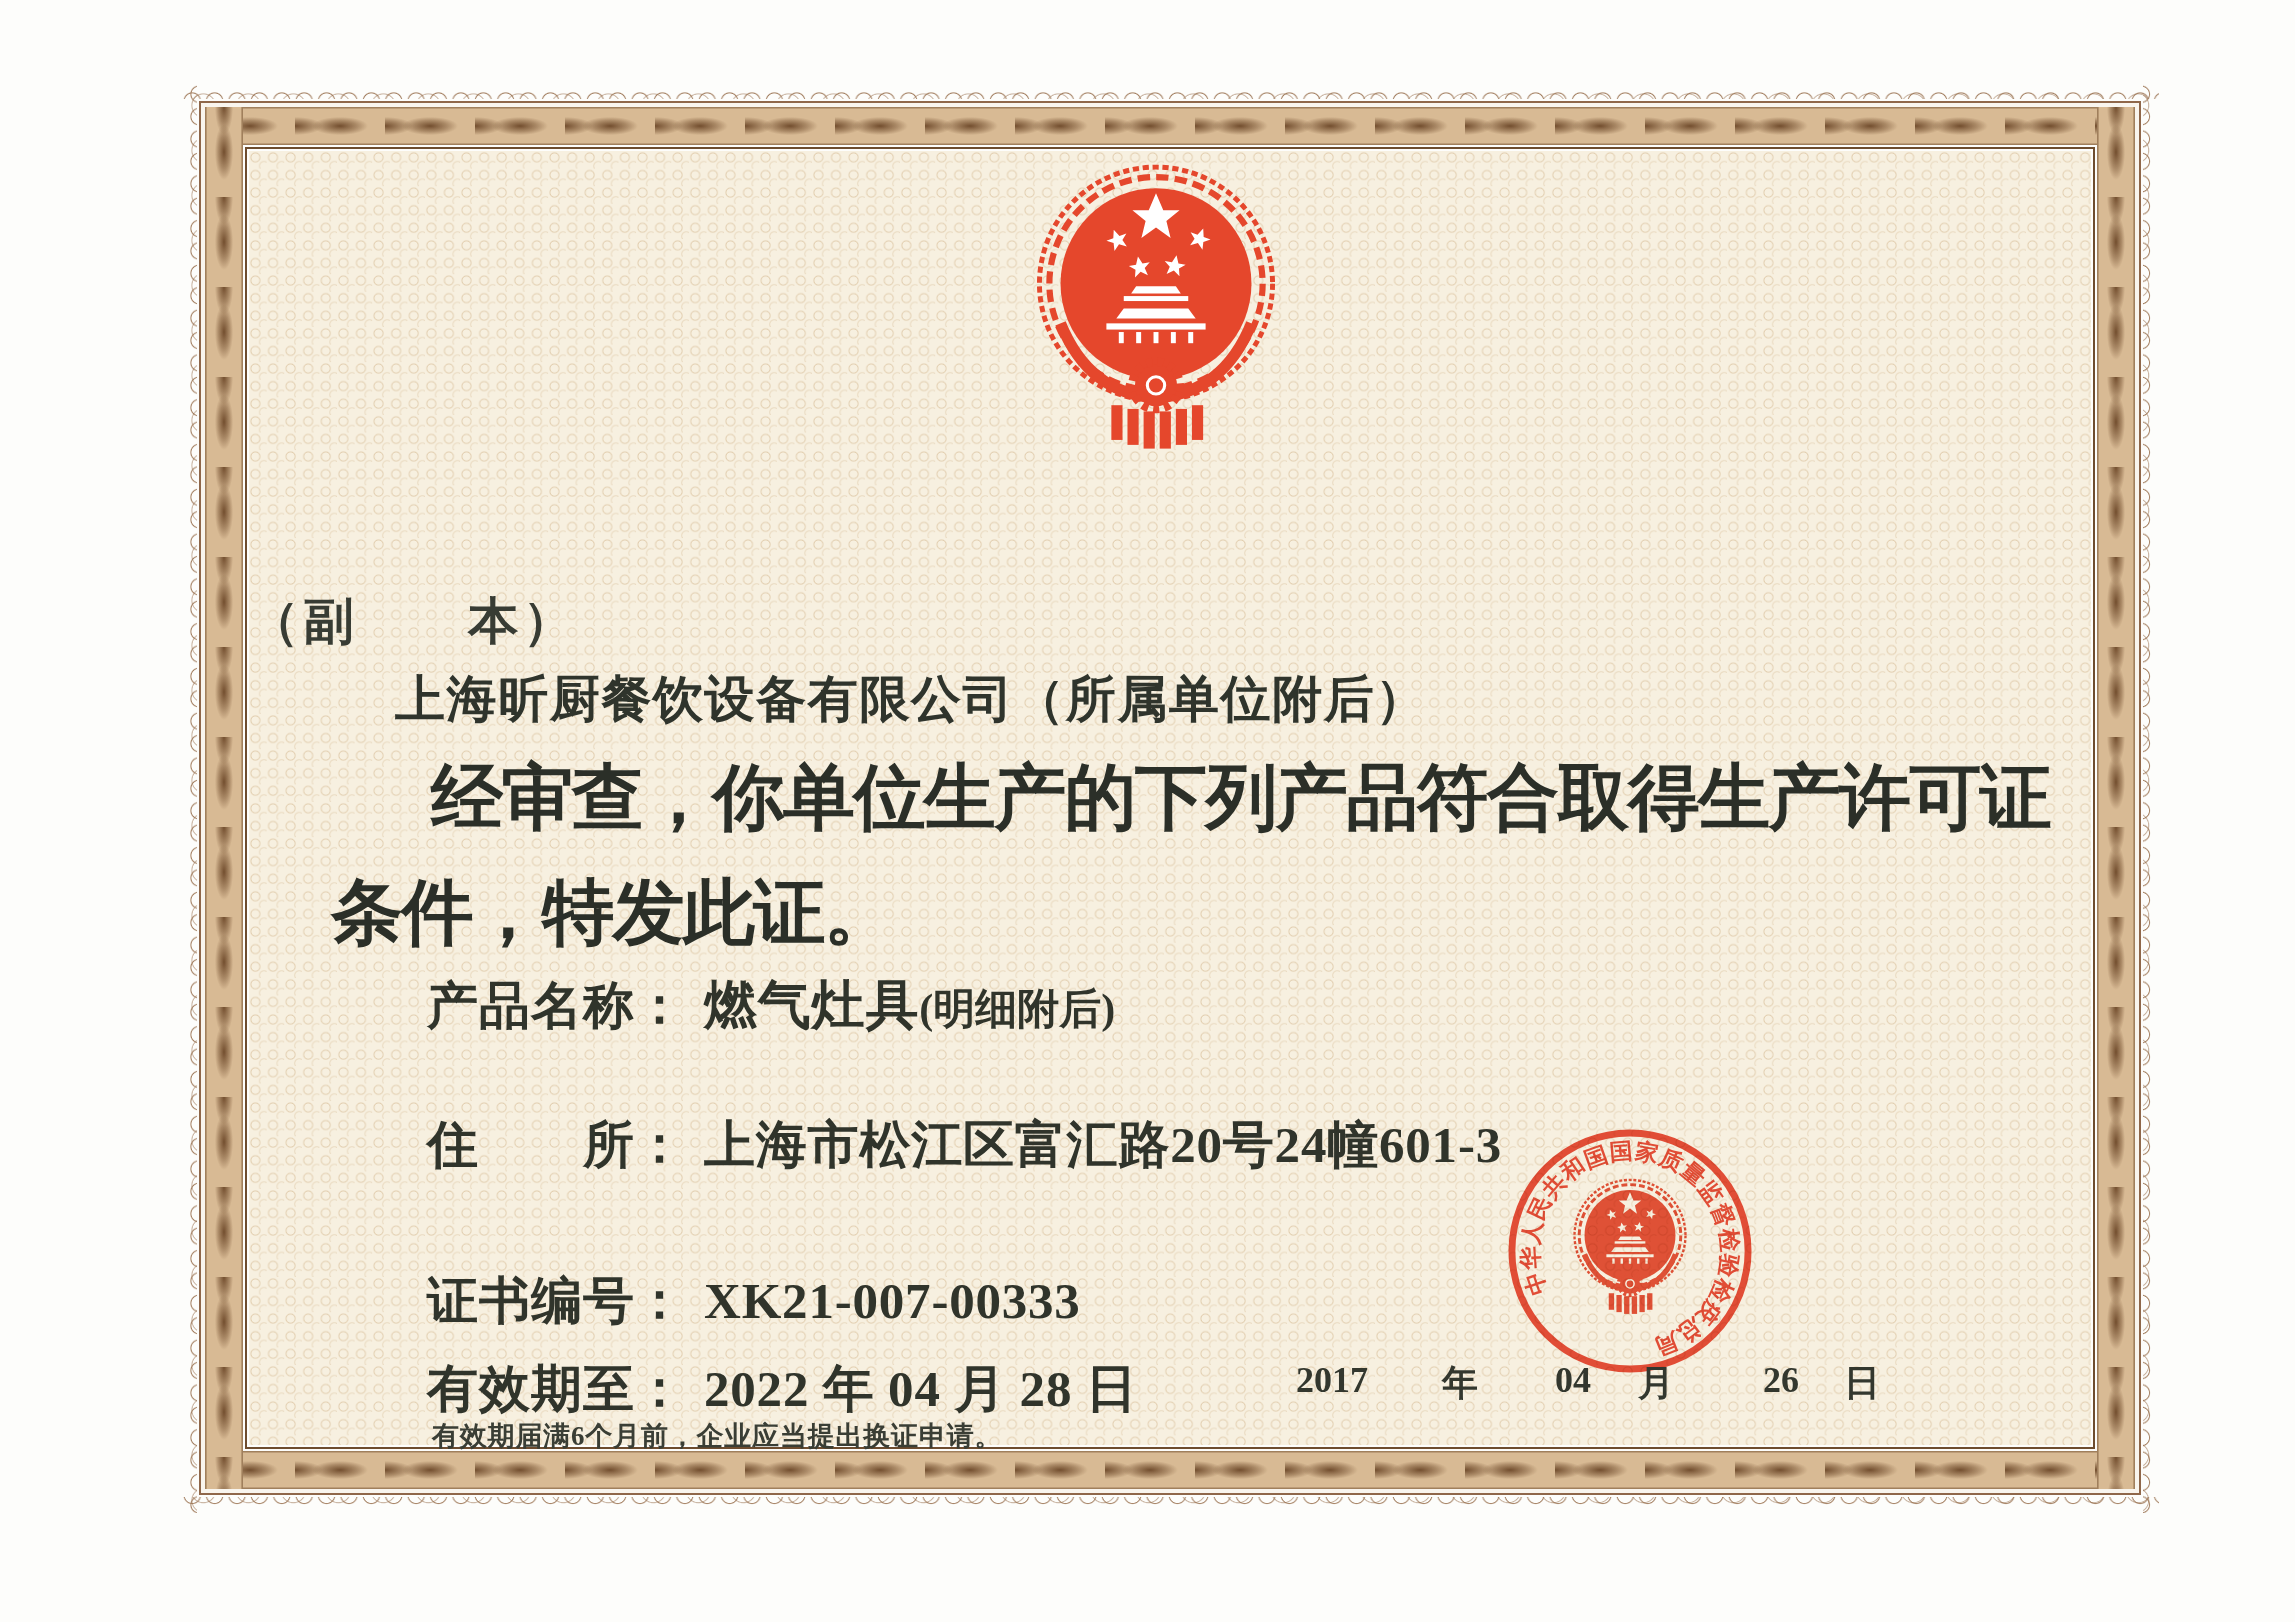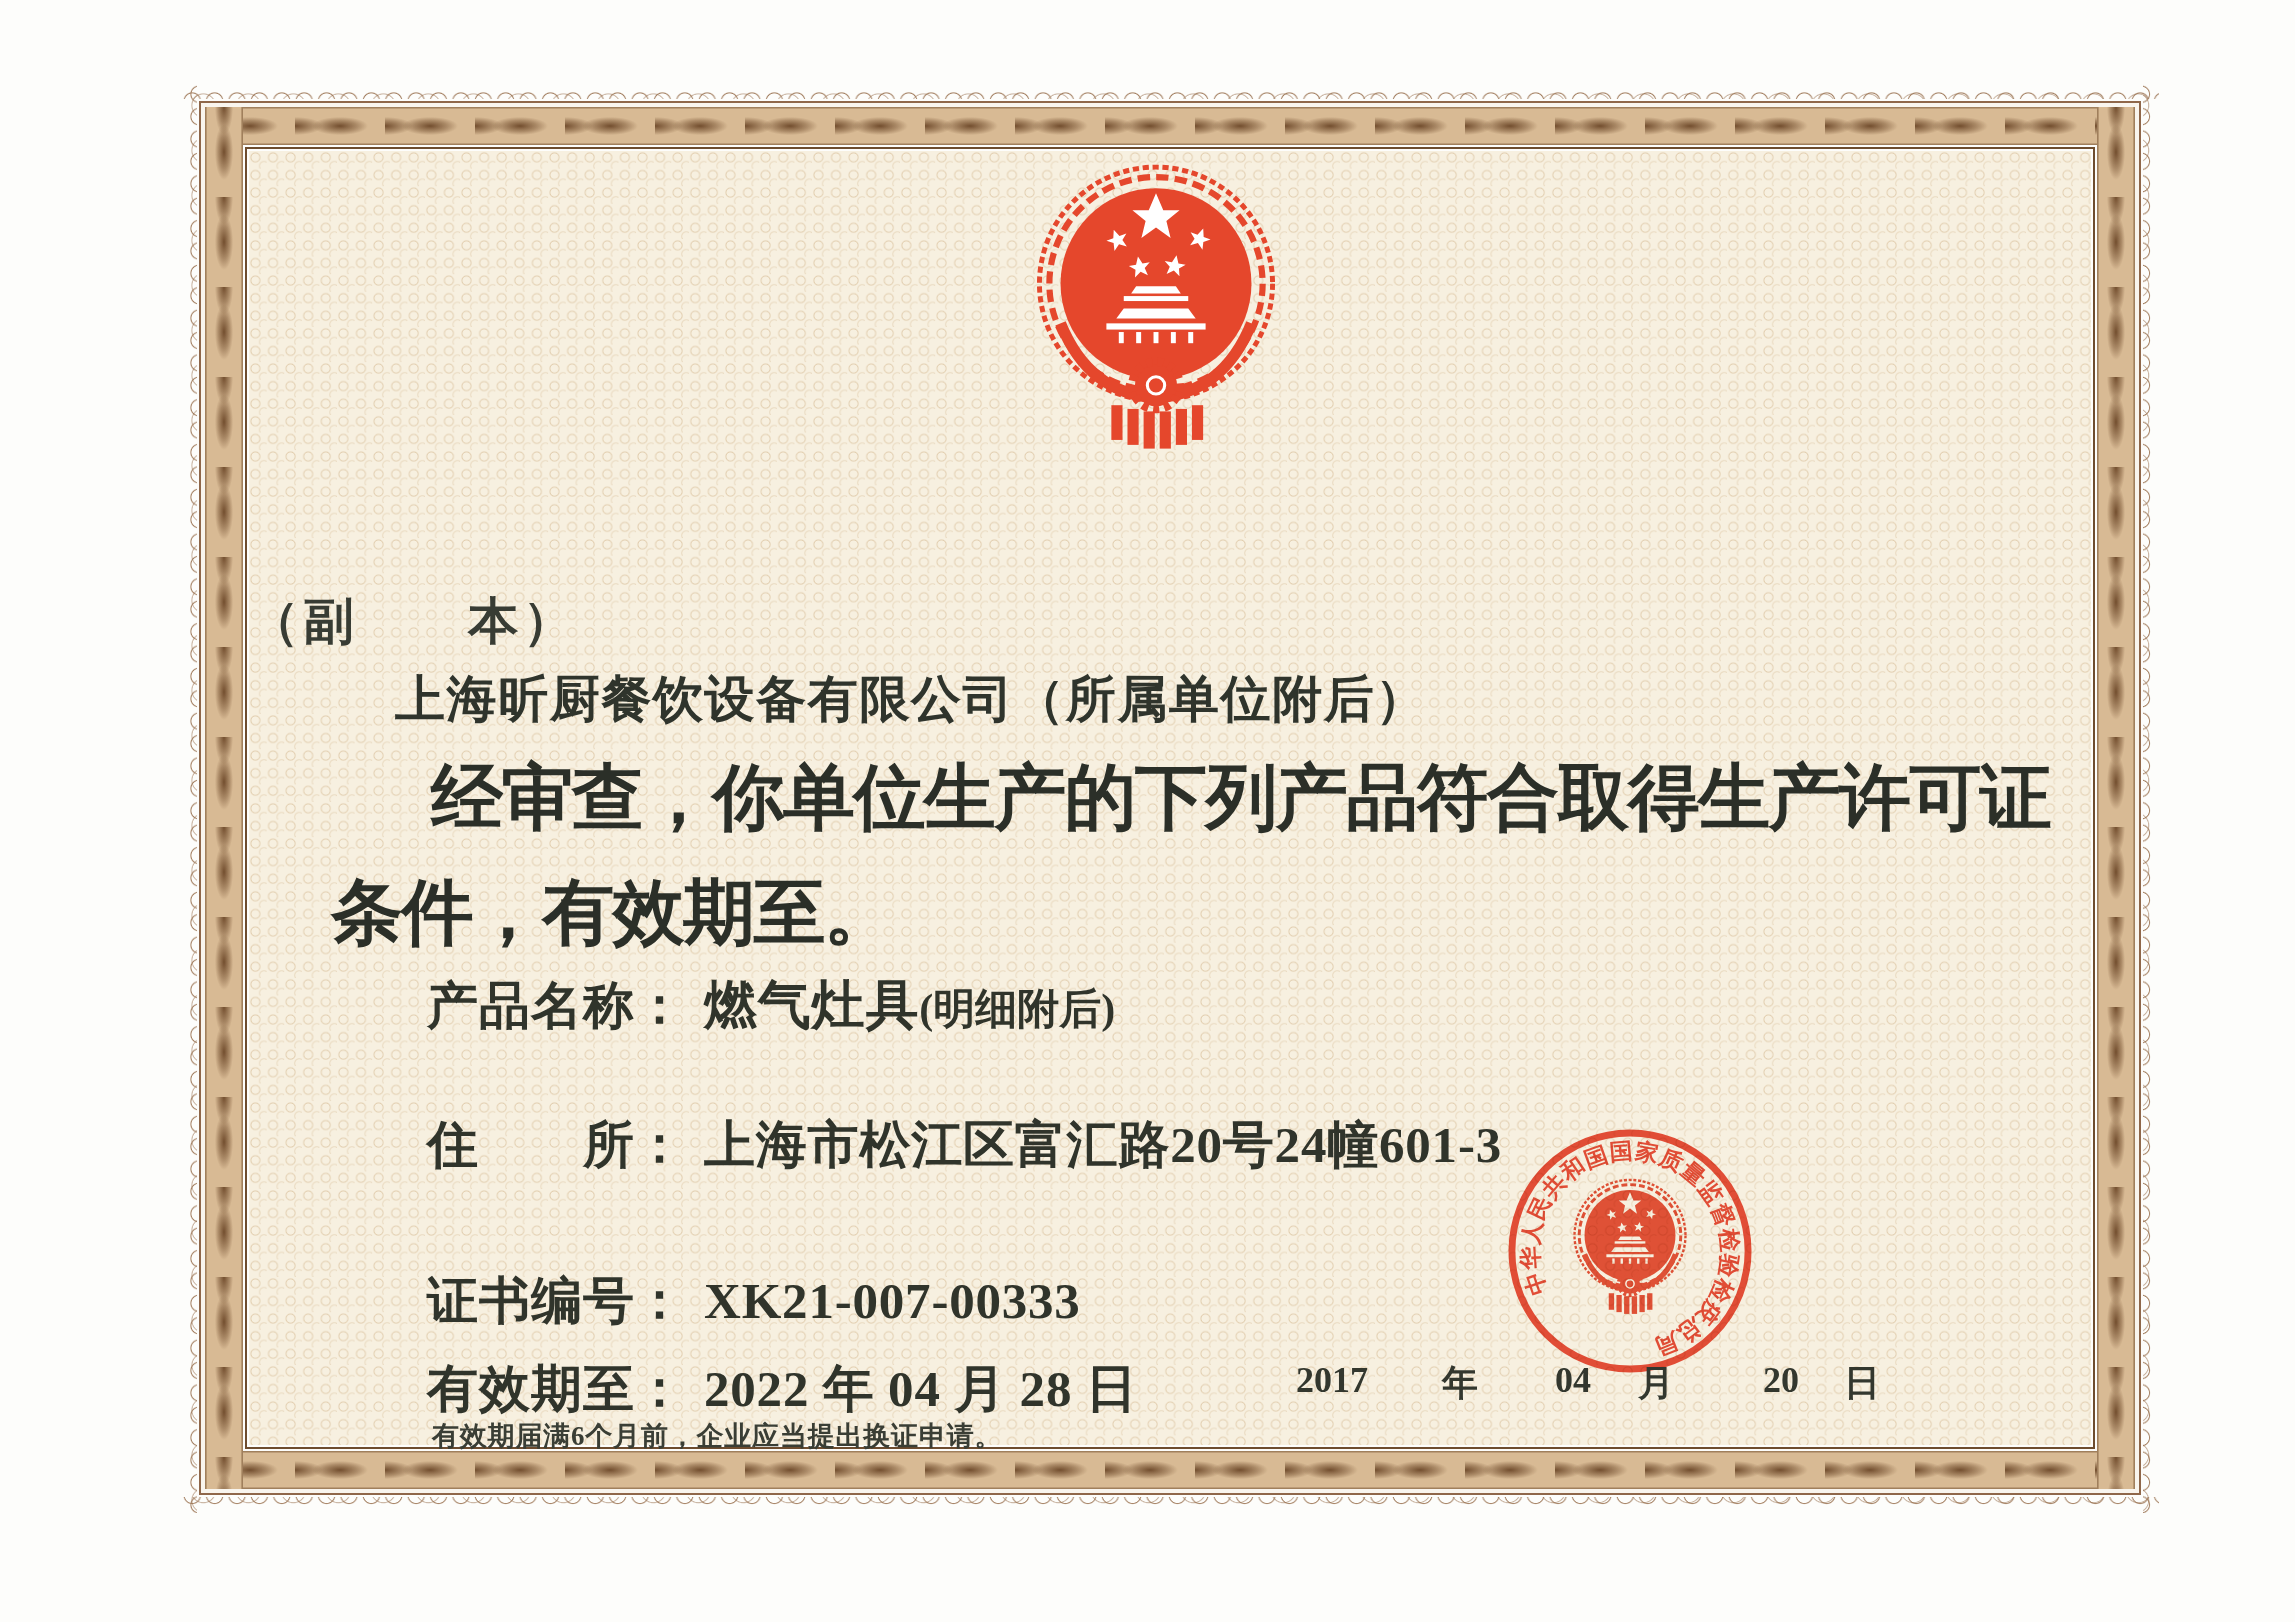--- a/index.html
+++ b/index.html
@@ -139,21 +139,21 @@
 
     <div class="content">
 
       <svg class="emblem" viewBox="0 0 200 232">
         <use href="#emblem-sym"></use>
       </svg>
 
       <div class="subtitle">（副　　本）</div>
       <div class="company">上海昕厨餐饮设备有限公司（所属单位附后）</div>
       <div class="stmt s1">经审查，你单位生产的下列产品符合取得生产许可证</div>
-      <div class="stmt s2">条件，有效期至。</div>
+      <div class="stmt s2">条件，特发此证。</div>
 
       <div class="row product">
         <span class="flabel">产品名称</span><span class="colon">：</span><span class="pvalue value">燃气灶具</span><span class="pnote">(明细附后)</span>
       </div>
 
       <div class="row r1">
         <span class="flabel">住所</span><span class="colon">：</span><span class="value">上海市松江区富汇路20号24幢601-3</span>
       </div>
 
 
@@ -176,20 +176,20 @@
           <textPath href="#sealArc">中华人民共和国国家质量监督检验检疫总局</textPath>
         </text>
         <use href="#emblem-sym" x="103" y="84" width="154" height="179"></use>
       </svg>
 
       <div class="idate">
         <span class="dx-year">2017</span>
         <span class="dx-yu">年</span>
         <span class="dx-month">04</span>
         <span class="dx-mu">月</span>
-        <span class="dx-day">20</span>
+        <span class="dx-day">26</span>
         <span class="dx-du">日</span>
       </div>
 
     </div>
   </div>
 </div>
 
 
 </body></html>

